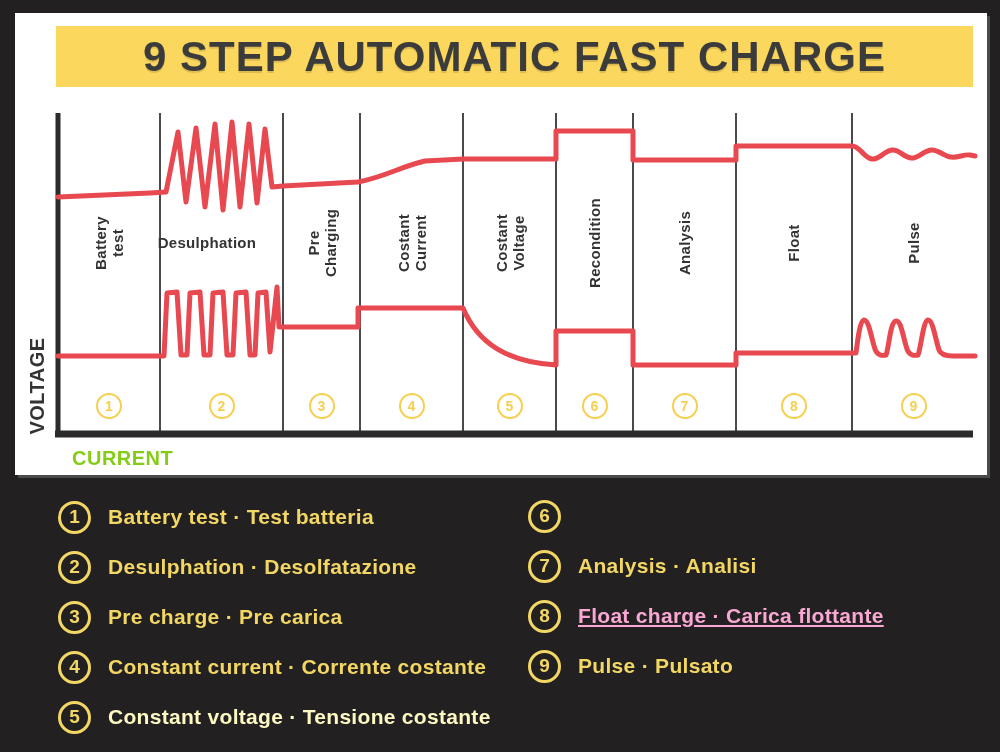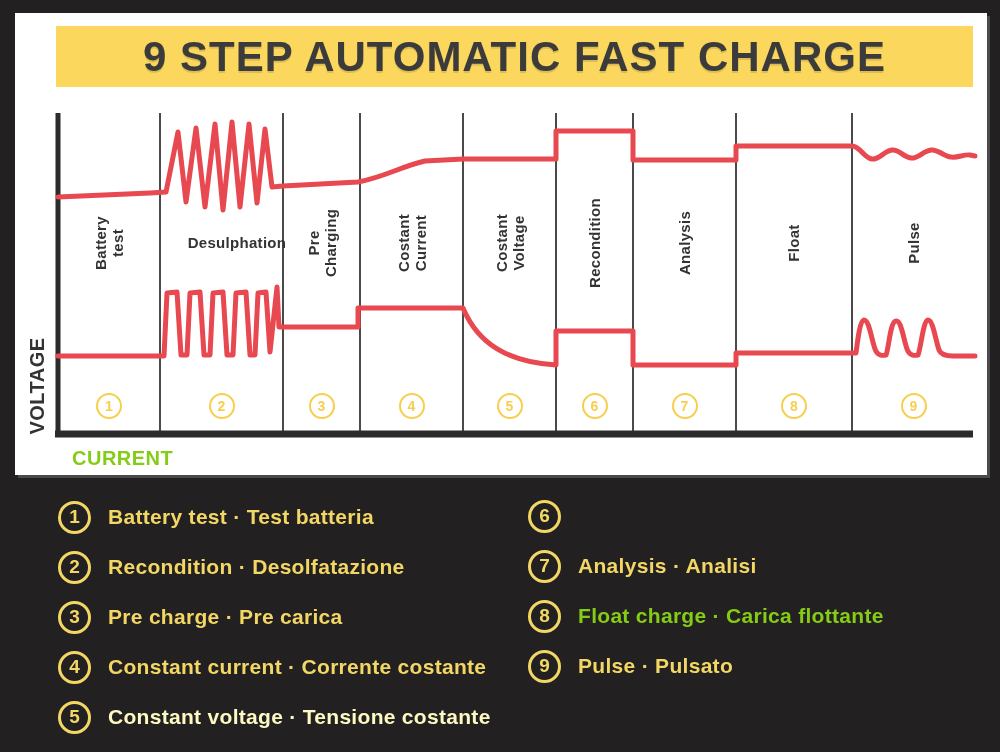--- a/index.html
+++ b/index.html
@@ -76,21 +76,21 @@
     <line id="y-axis" x1="58" y1="113" x2="58" y2="437" stroke="#2d2a2b" stroke-width="5"></line>
     <line id="x-axis" x1="55" y1="434" x2="973" y2="434" stroke="#2d2a2b" stroke-width="7"></line>
     <path id="voltage-curve" fill="none" d="M 58 197 L 150 193 L 166 192 L 178 132 L 186 202 L 196 128 L 205 207 L 215 124 L 223 210 L 232 122 L 240 207 L 249 124 L 257 203 L 265 129 L 272 187 L 283 186 L 358 182 C 385 177 402 166 425 161 L 463 159 L 556 159 L 556 131 L 633 131 L 633 160 L 736 160 L 736 146 L 852 146 C 860 146 864 158 872 159 C 879 160 884 151 892 150 C 899 149 903 157 911 158 C 918 159 923 151 931 150 C 938 149 943 156 951 157 C 958 158 964 154 970 155 L 975 156" stroke="#e8484f" stroke-width="5" stroke-linejoin="round" stroke-linecap="round"></path>
     <path id="current-curve" fill="none" d="M 58 356 L 164 356 L 167 293 L 177 292 L 181 355 L 187 355 L 190 293 L 200 292 L 204 355 L 210 355 L 213 293 L 223 292 L 227 355 L 233 355 L 236 293 L 246 292 L 250 355 L 255 355 L 258 293 L 266 292 L 270 352 L 277 287 L 279 327 L 283 327 L 358 327 L 358 308 L 463 308 C 478 344 508 362 556 365 L 556 331 L 633 331 L 633 365 L 736 365 L 736 353 L 852 353 L 856 353 C 858 337 860 321 864 320 C 869 320 871 337 875 349 C 877 355 882 356 886 355 C 889 348 890 322 896 321 C 901 320 903 337 907 349 C 909 355 914 356 918 355 C 921 348 923 321 928 320 C 933 320 935 338 939 350 C 941 355 947 356 953 356 L 975 356" stroke="#e8484f" stroke-width="5" stroke-linejoin="round" stroke-linecap="round"></path>
   </svg>
 
   <div id="section-layer">
       <div class="sec-label rot" style="left: 109px; top: 243px; position: absolute; color: rgb(51, 51, 51);">Battery
 test</div>
       <div class="step-circle" style="left: 109px; top: 406px; border-color: rgb(247, 207, 79); color: rgb(247, 207, 79);">1</div>
-      <div class="sec-label horiz" style="left: 237px; top: 243px; position: absolute; color: rgb(51, 51, 51);">Desulphation</div>
+      <div class="sec-label horiz" style="left: 207px; top: 243px; position: absolute; color: rgb(51, 51, 51);">Desulphation</div>
       <div class="step-circle" style="left: 221.5px; top: 406px; border-color: rgb(247, 207, 79); color: rgb(247, 207, 79);">2</div>
       <div class="sec-label rot" style="left: 321.5px; top: 243px; position: absolute; color: rgb(51, 51, 51);">Pre
 Charging</div>
       <div class="step-circle" style="left: 321.5px; top: 406px; border-color: rgb(247, 207, 79); color: rgb(247, 207, 79);">3</div>
       <div class="sec-label rot" style="left: 411.5px; top: 243px; position: absolute; color: rgb(51, 51, 51);">Costant
 Current</div>
       <div class="step-circle" style="left: 411.5px; top: 406px; border-color: rgb(247, 207, 79); color: rgb(247, 207, 79);">4</div>
       <div class="sec-label rot" style="left: 509.5px; top: 243px; position: absolute; color: rgb(51, 51, 51);">Costant
 Voltage</div>
       <div class="step-circle" style="left: 509.5px; top: 406px; border-color: rgb(247, 207, 79); color: rgb(247, 207, 79);">5</div>
@@ -107,21 +107,21 @@
   <div class="axis-label voltage" style="left: 37px; top: 386px; color: rgb(51, 51, 51);">VOLTAGE</div>
   <div class="axis-label" style="left: 72px; top: 447px; color: #84cc16;">CURRENT</div>
 
   <div class="legend-col" style="left:58px;top:500px;">
       <div class="legend-row">
         <div class="legend-circle" style="border-color: rgb(243, 215, 101); color: rgb(243, 215, 101);">1</div>
         <div class="legend-label" style="color: rgb(243, 215, 101);">Battery test · Test batteria</div>
       </div>
       <div class="legend-row">
         <div class="legend-circle" style="border-color: rgb(243, 215, 101); color: rgb(243, 215, 101);">2</div>
-        <div class="legend-label" style="color: rgb(243, 215, 101);">Recondition · Desolfatazione</div>
+        <div class="legend-label" style="color: rgb(243, 215, 101);">Desulphation · Desolfatazione</div>
       </div>
       <div class="legend-row">
         <div class="legend-circle" style="border-color: rgb(243, 215, 101); color: rgb(243, 215, 101);">3</div>
         <div class="legend-label" style="color: rgb(243, 215, 101);">Pre charge · Pre carica</div>
       </div>
       <div class="legend-row">
         <div class="legend-circle" style="border-color: rgb(243, 215, 101); color: rgb(243, 215, 101);">4</div>
         <div class="legend-label" style="color: rgb(243, 215, 101);">Constant current · Corrente costante</div>
       </div>
       <div class="legend-row">
@@ -132,21 +132,21 @@
   <div class="legend-col" style="left:528px;top:499px;">
       <div class="legend-row">
         <div class="legend-circle" style="border-color: rgb(243, 215, 101); color: rgb(243, 215, 101);">6</div>
       </div>
       <div class="legend-row">
         <div class="legend-circle" style="border-color: rgb(243, 215, 101); color: rgb(243, 215, 101);">7</div>
         <div class="legend-label" style="color: rgb(243, 215, 101); text-align: center;">Analysis · Analisi</div>
       </div>
       <div class="legend-row">
         <div class="legend-circle" style="border-color: rgb(243, 215, 101); color: rgb(243, 215, 101);">8</div>
-        <div class="legend-label" style="color: #84cc16;">Float charge · Carica flottante</div>
+        <div class="legend-label" style="color: #f9a8d4; text-decoration: underline;">Float charge · Carica flottante</div>
       </div>
       <div class="legend-row">
         <div class="legend-circle" style="border-color: rgb(243, 215, 101); color: rgb(243, 215, 101);">9</div>
         <div class="legend-label" style="color: rgb(243, 215, 101);">Pulse · Pulsato</div>
       </div>
     </div>
 
 </div>
 
 </body></html>

